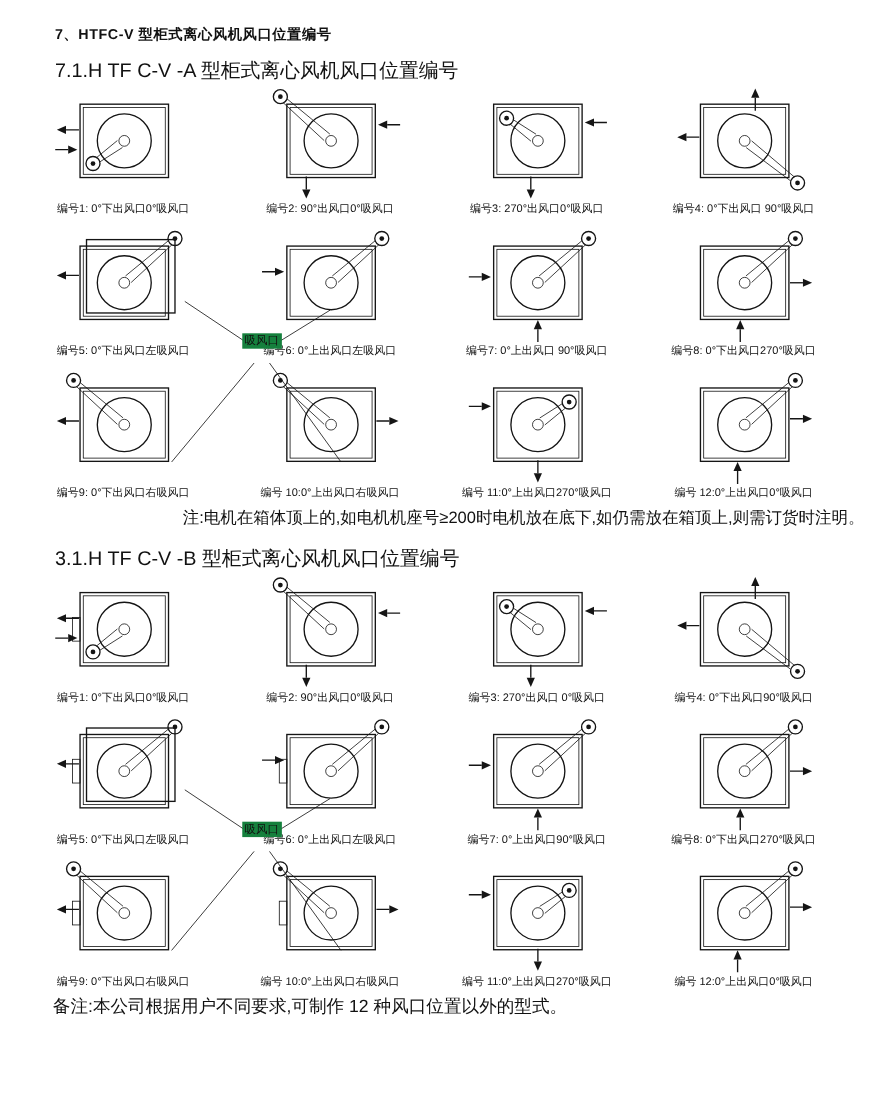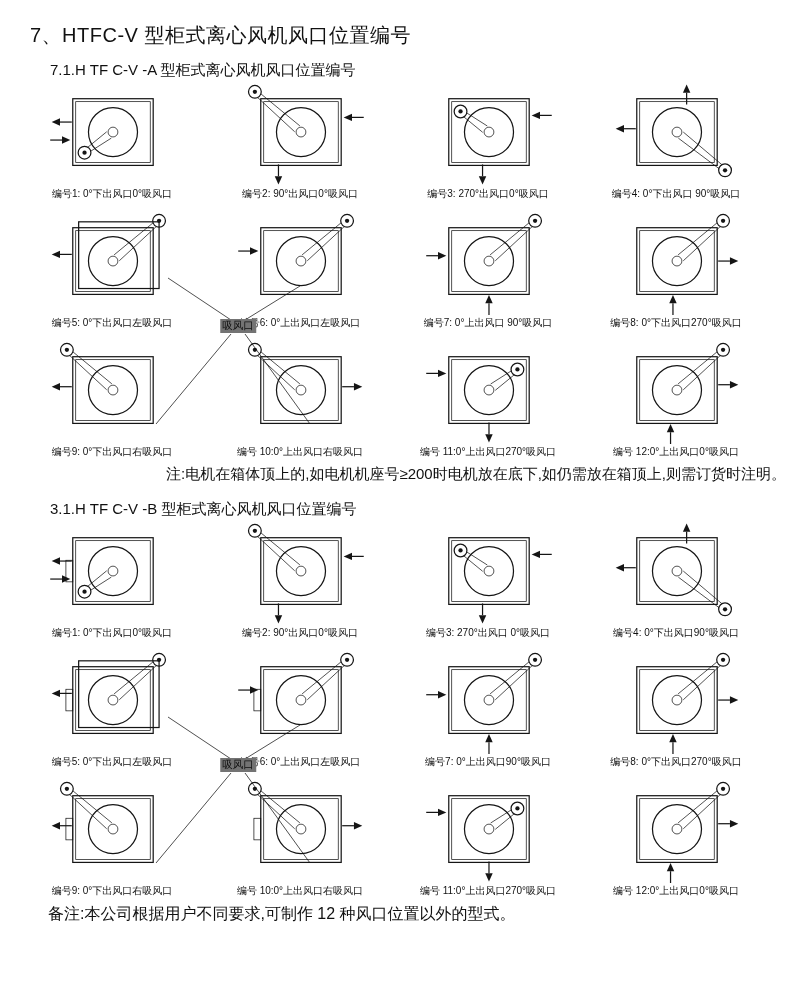--- a/index.html
+++ b/index.html
@@ -2,40 +2,40 @@
 <html><head>
 <meta charset="utf-8">
 <style>
   html,body{margin:0;padding:0;background:#fff;}
   .page{
     position:relative;width:800px;height:1006px;box-sizing:border-box;
     background:#fff;color:#111;overflow:hidden;
     padding:14px 14px 0 18px;
     font-family:"Liberation Sans","DejaVu Sans",sans-serif;
   }
-  .title{font-size:20px;font-weight:400;margin:8px 0 12px 12px;letter-spacing:.5px;}
+  .title{font-size:13px;font-weight:700;margin:8px 0 12px 32px;letter-spacing:.5px;}
   .sec{position:relative;}
   .sec2{margin-top:16px;}
-  .sec-h{font-size:15px;font-weight:400;margin:0 0 4px 32px;}
+  .sec-h{font-size:18px;font-weight:400;margin:0 0 4px 32px;}
   .grid{position:relative;width:752px;display:grid;grid-template-columns:repeat(4,1fr);row-gap:12px;}
   .cell{display:flex;flex-direction:column;align-items:center;margin:0;}
   .diag-wrap{width:130px;height:102px;}
   .diag{width:130px;height:102px;display:block;}
   .cap{font-size:10px;margin-top:1px;white-space:nowrap;text-align:right;}
   .s1{fill:none;stroke:#151515;stroke-width:1.25;}
   .s2{fill:none;stroke:#151515;stroke-width:.75;}
   .fl{fill:#151515;stroke:none;}
   .note{font-size:15px;margin:6px 0 12px 32px;text-align:right;}
   .note-small{font-size:12px;margin:4px 0 0 36px;}
   .note-big{font-size:16px;margin:6px 0 0 30px;}
   .inlet-overlay{position:absolute;left:120px;top:176px;width:200px;height:172px;pointer-events:none;}
   .inlet-overlay svg{position:absolute;left:0;top:0;}
   .inlet-label{
-    position:absolute;left:100px;top:66px;transform:translate(-50%,-50%);
-    font-size:10.5px;background:#737373;padding:0 2px;white-space:nowrap;
+    position:absolute;left:100px;top:54px;transform:translate(-50%,-50%);
+    font-size:10.5px;background:#15803d;padding:0 2px;white-space:nowrap;
   }
 </style>
 </head>
 <body>
 
 <div class="page">
   <h1 class="title">7、HTFC-V 型柜式离心风机风口位置编号</h1>
 
   <section class="sec">
     <h2 class="sec-h">7.1.H TF C-V -A 型柜式离心风机风口位置编号</h2>

